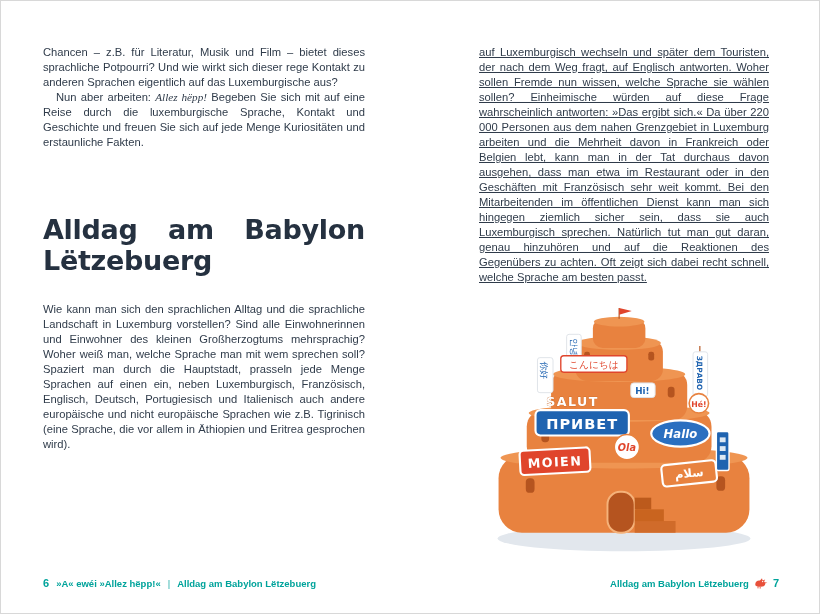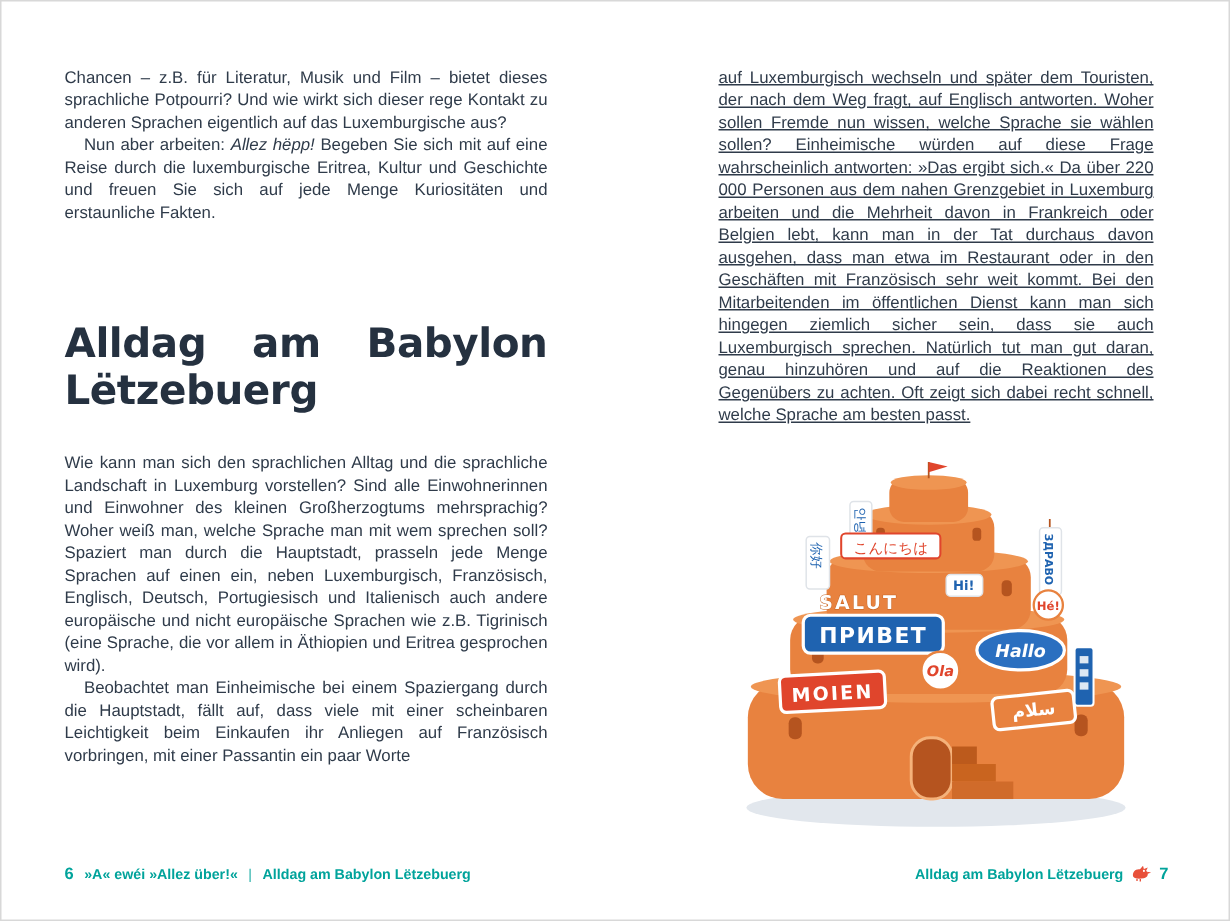--- a/index.html
+++ b/index.html
@@ -25,21 +25,21 @@
   .col-right { left:478px; top:44px; width:290px;text-decoration:underline; }
   .col p { margin:0; }
   p.indent { text-indent:13px; }
   h1 {
     font-family:"DejaVu Sans","Liberation Sans",sans-serif;
     font-size:27px; line-height:31px;
     font-weight:bold; letter-spacing:-0.3px;
     color:#253140;
     margin:64px 0 26px 0;
   }
-  em { font-style:italic; }
+  em { font-style:italic;font-family:Liberation Serif, serif; }
   .illu-wrap { position:absolute; left:482px; top:306px; width:282px; height:258px; }
   .footer {
     position:absolute; bottom:24px;
     display:flex; align-items:baseline; gap:7px;
     font-size:9.5px; font-weight:bold;
     color:#00a39b; white-space:nowrap;
   }
   .footer-left  { left:42px; }
   .footer-right { right:40px; gap:5px; }
   .footer .pageno { font-size:11px; }
@@ -47,24 +47,23 @@
   .bird { position:relative; top:2px; }
   .svgt { font-family:"DejaVu Sans","Liberation Sans",sans-serif; }
 </style>
 </head>
 <body>
 
 <div class="page">
 
   <section class="col col-left">
     <p>Chancen – z.B. für Literatur, Musik und Film – bietet dieses sprachliche Potpourri? Und wie wirkt sich dieser rege Kontakt zu anderen Sprachen eigentlich auf das Luxemburgische aus?</p>
-    <p class="indent"><span>Nun aber arbeiten: </span><em>Allez hëpp!</em><span> Begeben Sie sich mit auf eine Reise durch die luxemburgische Eritrea, Kultur und Geschichte und freuen Sie sich auf jede Menge Kuriositäten und erstaunliche Fakten.</span></p>
+    <p class="indent"><span>Nun aber arbeiten: </span><em>Allez hëpp!</em><span> Begeben Sie sich mit auf eine Reise durch die luxemburgische Sprache, Kontakt und Geschichte und freuen Sie sich auf jede Menge Kuriositäten und erstaunliche Fakten.</span></p>
     <h1>Alldag am Babylon Lëtzebuerg</h1>
     <p>Wie kann man sich den sprachlichen Alltag und die sprachliche Landschaft in Luxemburg vorstellen? Sind alle Einwohnerinnen und Einwohner des kleinen Großherzogtums mehrsprachig? Woher weiß man, welche Sprache man mit wem sprechen soll? Spaziert man durch die Hauptstadt, prasseln jede Menge Sprachen auf einen ein, neben Luxemburgisch, Französisch, Englisch, Deutsch, Portugiesisch und Italienisch auch andere europäische und nicht europäische Sprachen wie z.B. Tigrinisch (eine Sprache, die vor allem in Äthiopien und Eritrea gesprochen wird).</p>
-    <p class="indent">Beobachtet man Einheimische bei einem Spaziergang durch die Hauptstadt, fällt auf, dass viele mit einer scheinbaren Leichtigkeit beim Einkaufen ihr Anliegen auf Französisch vorbringen, mit einer Passantin ein paar Worte</p>
   </section>
 
   <section class="col col-right">
     <p>auf Luxemburgisch wechseln und später dem Touristen, der nach dem Weg fragt, auf Englisch antworten. Woher sollen Fremde nun wissen, welche Sprache sie wählen sollen? Einheimische würden auf diese Frage wahrscheinlich antworten: »Das ergibt sich.« Da über 220 000 Personen aus dem nahen Grenzgebiet in Luxemburg arbeiten und die Mehrheit davon in Frankreich oder Belgien lebt, kann man in der Tat durchaus davon ausgehen, dass man etwa im Restaurant oder in den Geschäften mit Französisch sehr weit kommt. Bei den Mitarbeitenden im öffentlichen Dienst kann man sich hingegen ziemlich sicher sein, dass sie auch Luxemburgisch sprechen. Natürlich tut man gut daran, genau hinzuhören und auf die Reaktionen des Gegenübers zu achten. Oft zeigt sich dabei recht schnell, welche Sprache am besten passt.</p>
   </section>
 
   <div class="illu-wrap">
     <svg class="svgt" viewBox="0 0 290 260" width="282" height="253" xmlns="http://www.w3.org/2000/svg">
 
       <ellipse cx="145" cy="238" rx="130" ry="13" fill="#e2e7ed"></ellipse>
@@ -168,21 +167,21 @@
         <rect x="240" y="128" width="13" height="40" rx="2" fill="#1f63b0" stroke="#ffffff" stroke-width="1.4"></rect>
         <rect x="243.5" y="134" width="6" height="5" fill="#ffffff" opacity="0.85"></rect>
         <rect x="243.5" y="143" width="6" height="5" fill="#ffffff" opacity="0.85"></rect>
         <rect x="243.5" y="152" width="6" height="5" fill="#ffffff" opacity="0.85"></rect>
       </g>
     </svg>
   </div>
 
   <div class="footer footer-left">
     <span class="pageno">6</span>
-    <span>»A« ewéi »Allez über!«</span>
+    <span>»A« ewéi »Allez hëpp!«</span>
     <span class="sep">|</span>
     <span>Alldag am Babylon Lëtzebuerg</span>
   </div>
 
   <div class="footer footer-right">
     <span>Alldag am Babylon Lëtzebuerg</span>
     <span class="bird">
       <svg viewBox="0 0 14 13" width="14" height="13" xmlns="http://www.w3.org/2000/svg">
         <path d="M1.5,9.5 C0.5,6.5 3,4 6,4.5 L8,2.2 L8.6,4.4 L11.2,3.4 L10.1,5.5 C12,7 11.5,10 8.5,10.5 C5.5,11 3,11 1.5,9.5 Z" fill="#e8503a"></path>
         <circle cx="8.6" cy="5.6" r="0.7" fill="#ffffff"></circle>

